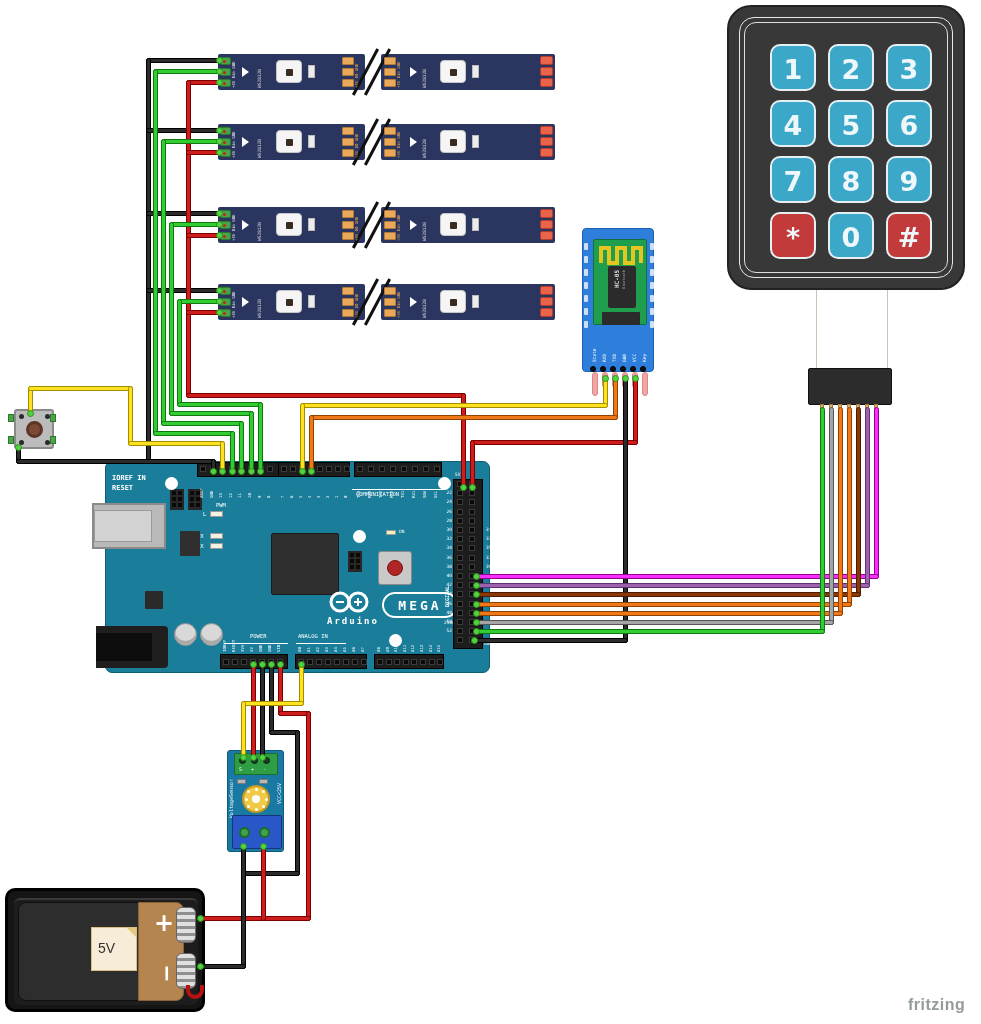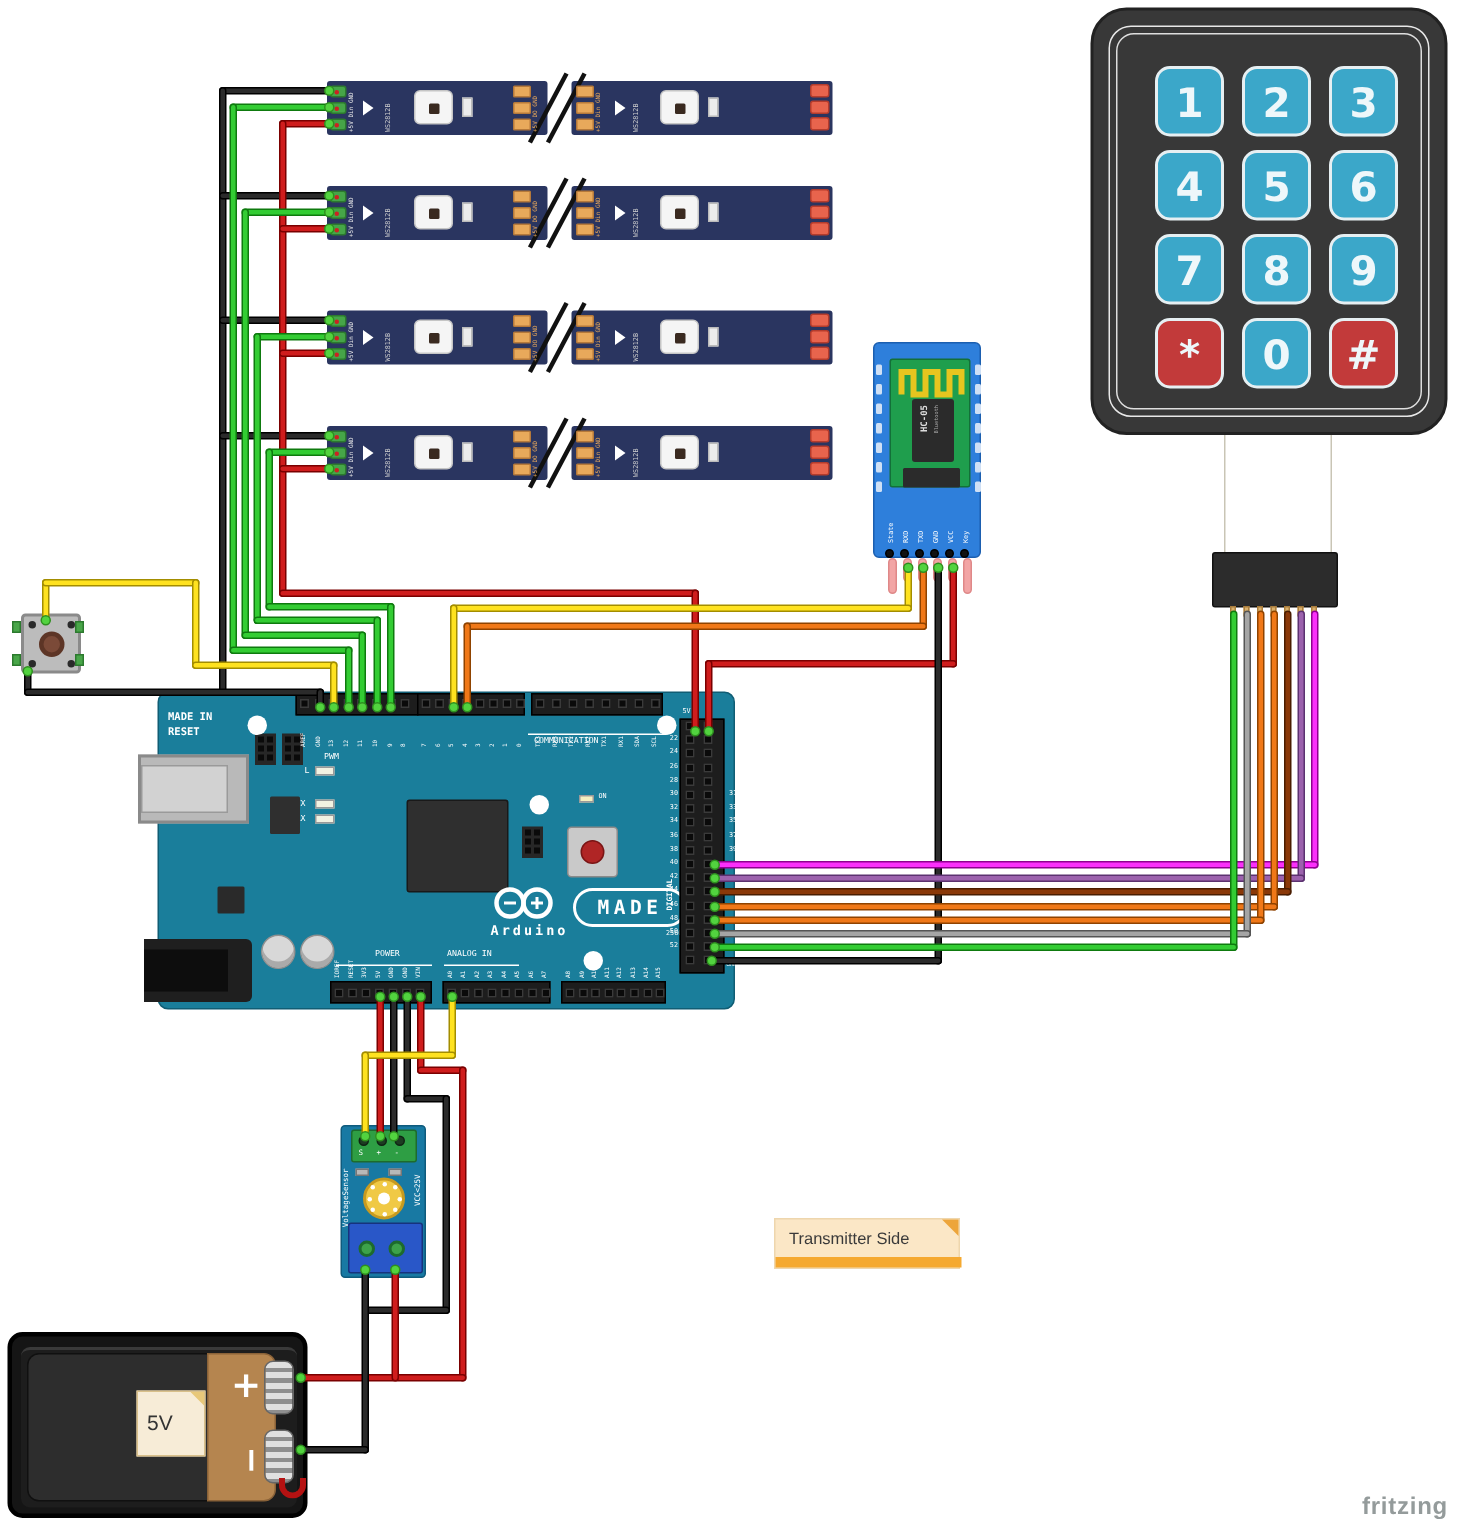--- a/index.html
+++ b/index.html
@@ -265,21 +265,21 @@
       <div style="position: absolute; box-sizing: border-box; left: 632px; top: 372px; width: 6px; height: 16px; background: rgb(242, 165, 165); border: 1px solid rgb(223, 136, 136); border-radius: 3px;"></div>
       <div style="position: absolute; box-sizing: border-box; left: 642px; top: 372px; width: 6px; height: 24px; background: rgb(242, 165, 165); border: 1px solid rgb(223, 136, 136); border-radius: 3px;"></div>
     </div>
 
   <div class="abs" style="left:105px;top:461px;width:385px;height:212px;background:#1a7e9b;border:1px solid #105d74;border-radius:7px;"></div>
   <div class="abs" style="left:92px;top:503px;width:74px;height:46px;background:#b9b9b9;border:2px solid #8a8a8a;"></div>
   <div class="abs" style="left:94px;top:510px;width:58px;height:32px;background:#d2d2d2;border:1px solid #9a9a9a;"></div>
   <div class="abs" style="left:96px;top:626px;width:72px;height:42px;background:#1f1f1f;border-radius:0 4px 4px 0;"></div>
   <div class="abs" style="left:96px;top:633px;width:56px;height:28px;background:#0d0d0d;"></div>
 
-  <div class="lbl" style="left:112px;top:474px;font-size:7px;font-weight:bold;">MADE IN</div>
+  <div class="lbl" style="left:112px;top:474px;font-size:7px;font-weight:bold;">IOREF IN</div>
   <div class="lbl" style="left:112px;top:484px;font-size:7px;font-weight:bold;">RESET</div>
 
   <div class="abs" style="left:170px;top:489px;width:14px;height:21px;background:#272727;">
       <div style="position: absolute; box-sizing: border-box; left: 2px; top: 2px; width: 4px; height: 4px; background: rgb(10, 10, 10);"></div>
       <div style="position: absolute; box-sizing: border-box; left: 8px; top: 2px; width: 4px; height: 4px; background: rgb(10, 10, 10);"></div>
       <div style="position: absolute; box-sizing: border-box; left: 2px; top: 8px; width: 4px; height: 4px; background: rgb(10, 10, 10);"></div>
       <div style="position: absolute; box-sizing: border-box; left: 8px; top: 8px; width: 4px; height: 4px; background: rgb(10, 10, 10);"></div>
       <div style="position: absolute; box-sizing: border-box; left: 2px; top: 14px; width: 4px; height: 4px; background: rgb(10, 10, 10);"></div>
       <div style="position: absolute; box-sizing: border-box; left: 8px; top: 14px; width: 4px; height: 4px; background: rgb(10, 10, 10);"></div>
     </div>
@@ -323,21 +323,21 @@
 
   <svg width="44" height="24" style="position:absolute;left:328px;top:590px;">
     <circle cx="12" cy="12" r="9" stroke="#fff" stroke-width="3" fill="none"></circle>
     <circle cx="30" cy="12" r="9" stroke="#fff" stroke-width="3" fill="none"></circle>
     <line x1="8" y1="12" x2="16" y2="12" stroke="#fff" stroke-width="2"></line>
     <line x1="26" y1="12" x2="34" y2="12" stroke="#fff" stroke-width="2"></line>
     <line x1="30" y1="8" x2="30" y2="16" stroke="#fff" stroke-width="2"></line>
   </svg>
   <div class="lbl" style="left:327px;top:616px;font-size:9px;font-weight:bold;letter-spacing:2px;">Arduino</div>
   <div class="abs" style="left:382px;top:592px;width:76px;height:26px;border:2px solid #fff;border-radius:14px;color:#fff;text-align:center;line-height:23px;font-size:13px;font-weight:bold;letter-spacing:3px;">
-    <span>MADE</span>
+    <span>MEGA</span>
   </div>
   <div class="lbl" style="left:444px;top:620px;font-size:4.5px;">2560</div>
 
   <div class="lbl" style="left:250px;top:633px;font-size:5.5px;">POWER</div>
   <div class="abs" style="left:224px;top:643px;width:64px;height:1px;background:#fff;"></div>
   <div class="lbl" style="left:298px;top:633px;font-size:5.5px;">ANALOG IN</div>
   <div class="abs" style="left:296px;top:643px;width:50px;height:1px;background:#fff;"></div>
   <span class="vt lbl" style="left:445px;top:586px;font-size:5px;font-weight:bold;">DIGITAL</span>
   <div class="lbl" style="left:455px;top:472px;font-size:4.5px;">5V</div>
   <div class="lbl" style="left:484px;top:641px;font-size:4.5px;">GND</div>
@@ -561,25 +561,20 @@
     <span class="lbl" style="left:150px;top:70px;font-size:22px;font-weight:bold;font-family:'DejaVu Sans',sans-serif;display:inline-block;transform:rotate(90deg);">−</span>
     <div class="abs" style="left:83px;top:36px;width:46px;height:44px;background:#f7ecd7;border:1px solid #d9c08a;">
       <div class="abs" style="right:0;top:0;width:0;height:0;border-left:9px solid transparent;border-top:9px solid #e8c87a;"></div>
       <div style="position:absolute;left:6px;top:12px;font-size:14px;color:#333;font-family:'Liberation Sans',sans-serif;">5V</div>
     </div>
     <div class="abs" style="left:168px;top:16px;width:20px;height:36px;border-radius:6px;background:repeating-linear-gradient(180deg,#e0e0e0 0 4px,#8f8f8f 4px 7px);border:1px solid #666;"></div>
     <div class="abs" style="left:168px;top:62px;width:20px;height:36px;border-radius:6px;background:repeating-linear-gradient(180deg,#e0e0e0 0 4px,#8f8f8f 4px 7px);border:1px solid #666;"></div>
     <div class="abs" style="left:178px;top:94px;width:18px;height:14px;border:4px solid #b51212;border-top:none;border-radius:0 0 10px 10px;"></div>
   </div>
 
-  <div class="abs" style="left:516px;top:812px;width:124px;height:34px;background:#fbe7c6;border:1px solid #eed6ad;z-index:60;">
-    <div class="abs" style="right:0;top:0;width:0;height:0;border-left:11px solid transparent;border-top:11px solid #eda53a;"></div>
-    <div style="position:absolute;left:9px;top:7px;font-size:11px;color:#3a3a3a;font-family:'Liberation Sans',sans-serif;">Transmitter Side</div>
-    <div class="abs" style="left:0;bottom:0;width:124px;height:7px;background:#f5a930;"></div>
-  </div>
 
   <div style="position:absolute;left:908px;top:996px;font-size:16px;font-weight:bold;color:#949b9b;font-family:'Liberation Sans',sans-serif;letter-spacing:0.5px;">fritzing</div>
 
   <div id="wires">
       <div style="position: absolute; left: 0px; top: 0px; z-index: 40;">
         <div class="wseg" style="left: 145.5px; top: 57.5px; width: 76px; height: 5px; background: rgb(43, 43, 43); border: 1px solid rgb(0, 0, 0);"></div>
         <div class="wdot" style="left: 215.5px; top: 56.5px;"></div>
       </div>
       <div style="position: absolute; left: 0px; top: 0px; z-index: 40;">
         <div class="wseg" style="left: 145.5px; top: 57.5px; width: 5px; height: 406px; background: rgb(43, 43, 43); border: 1px solid rgb(0, 0, 0);"></div>

